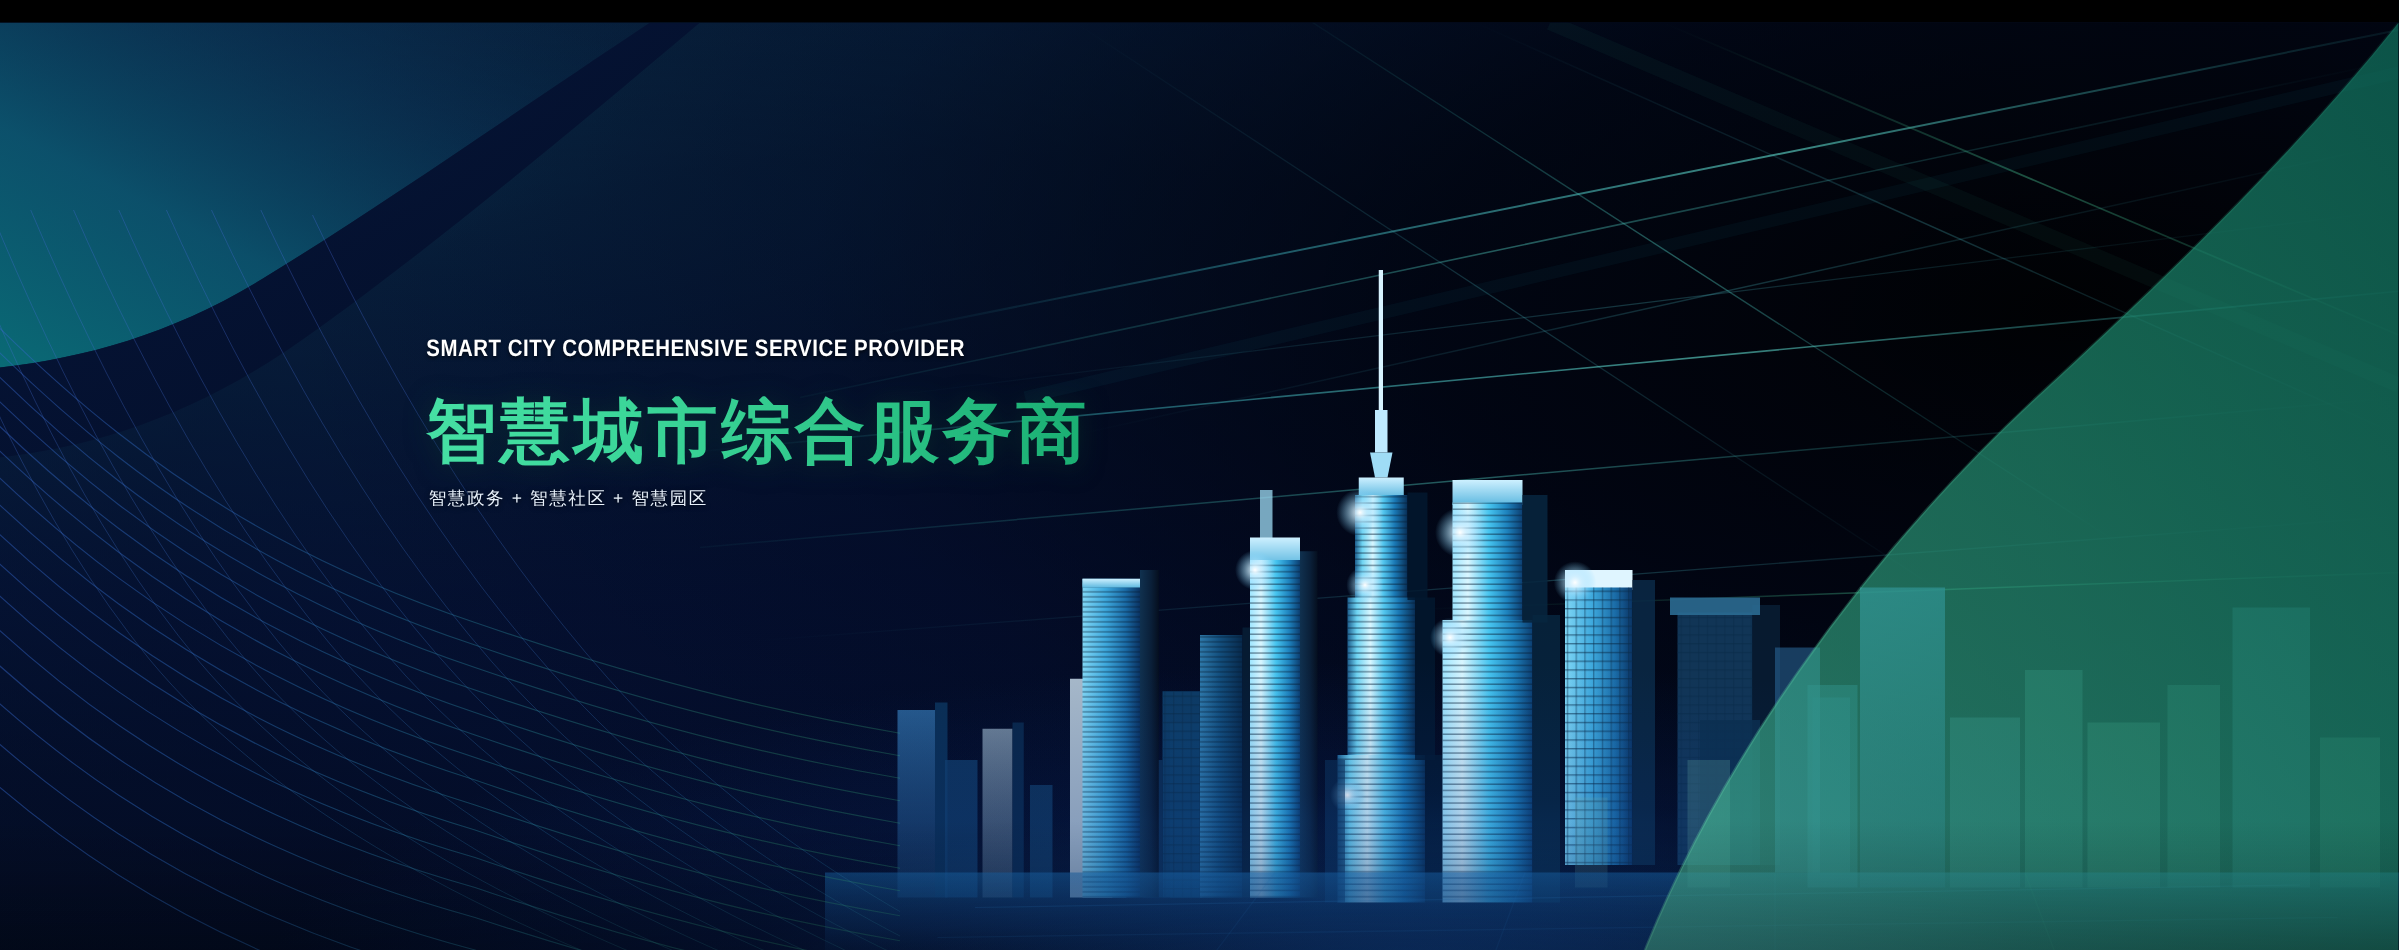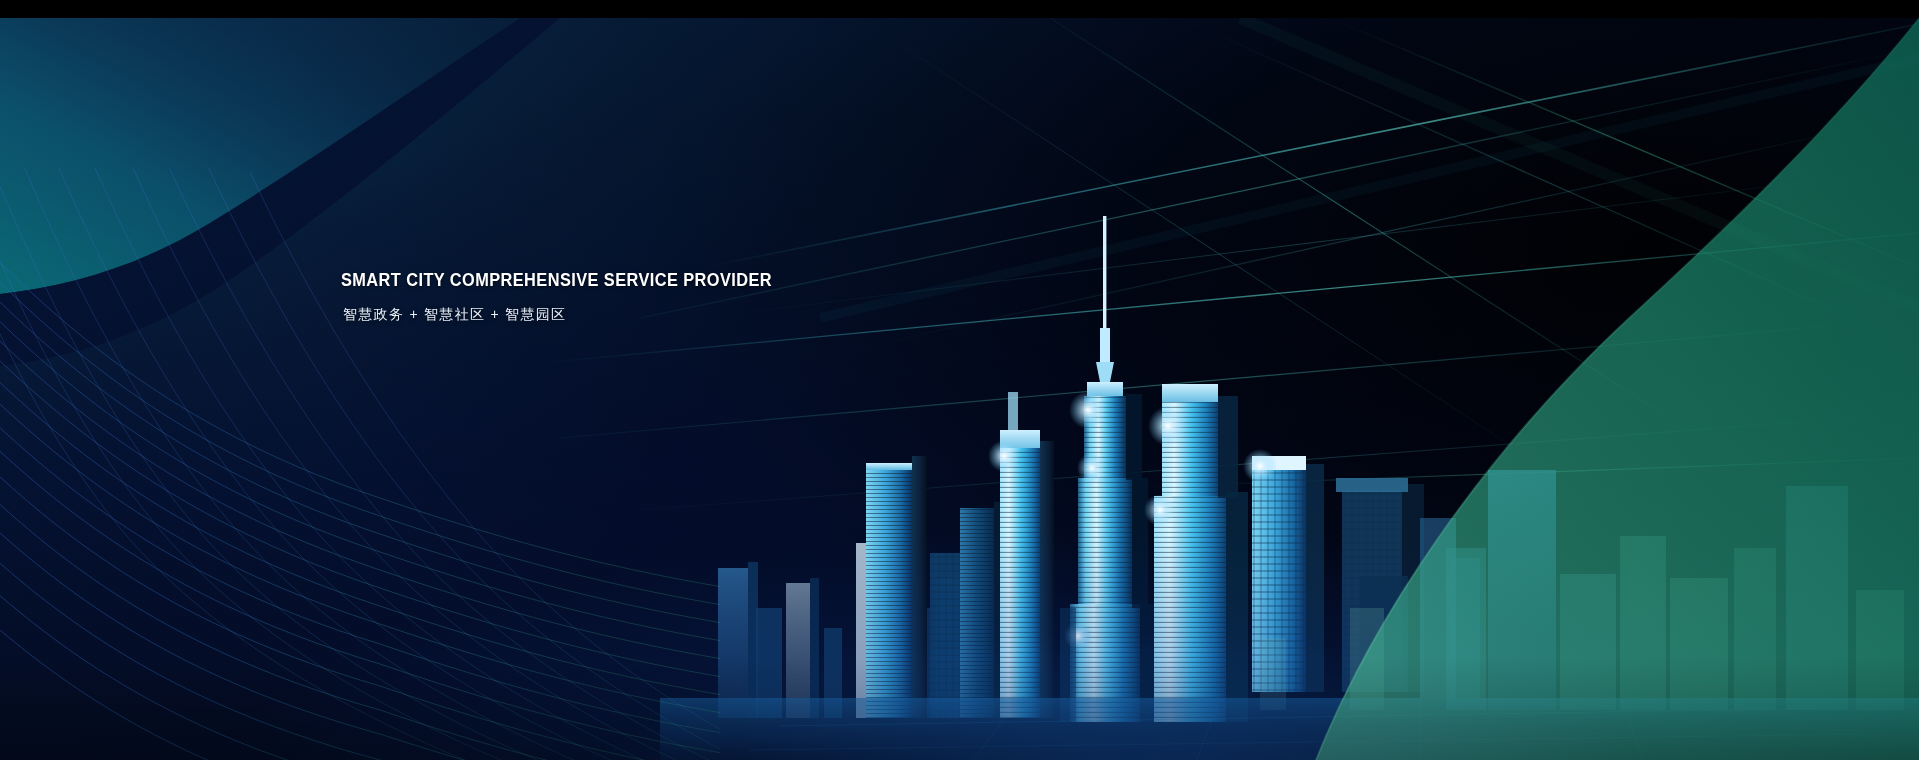--- a/index.html
+++ b/index.html
@@ -440,17 +440,18 @@
       <path d="M122,-30 C186,120 264,262 364,372 C464,480 610,572 820,648"></path>
       <path d="M160,-30 C226,124 306,266 408,376 C508,484 652,576 860,652"></path>
       <path d="M200,-20 C268,130 350,272 452,382 C552,488 694,580 900,656"></path>
       <path d="M244,-10 C312,138 396,280 498,388 C598,494 736,584 940,660"></path>
       <path d="M290,4   C358,148 444,288 546,396 C646,500 780,588 980,664"></path>
     </g>
   </svg>
 
   <div class="text-block">
     <p class="eyebrow">SMART CITY COMPREHENSIVE SERVICE PROVIDER</p>
+    <h1 class="headline">智慧城市综合服务商</h1>
     <p class="subline">智慧政务 + 智慧社区 + 智慧园区</p>
   </div>
 
   <div class="layer vignette"></div>
 </div>
 
 </body></html>

